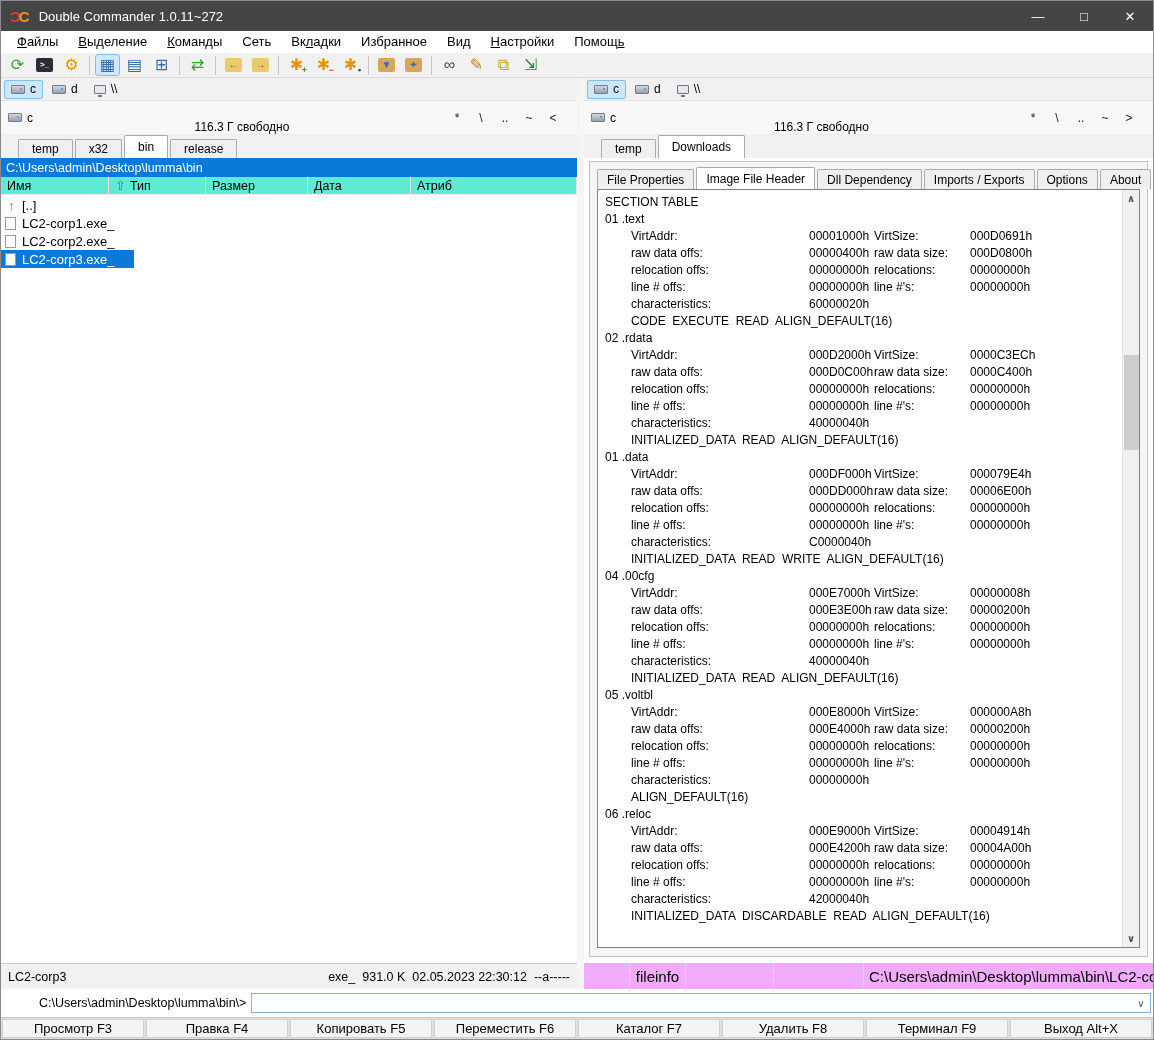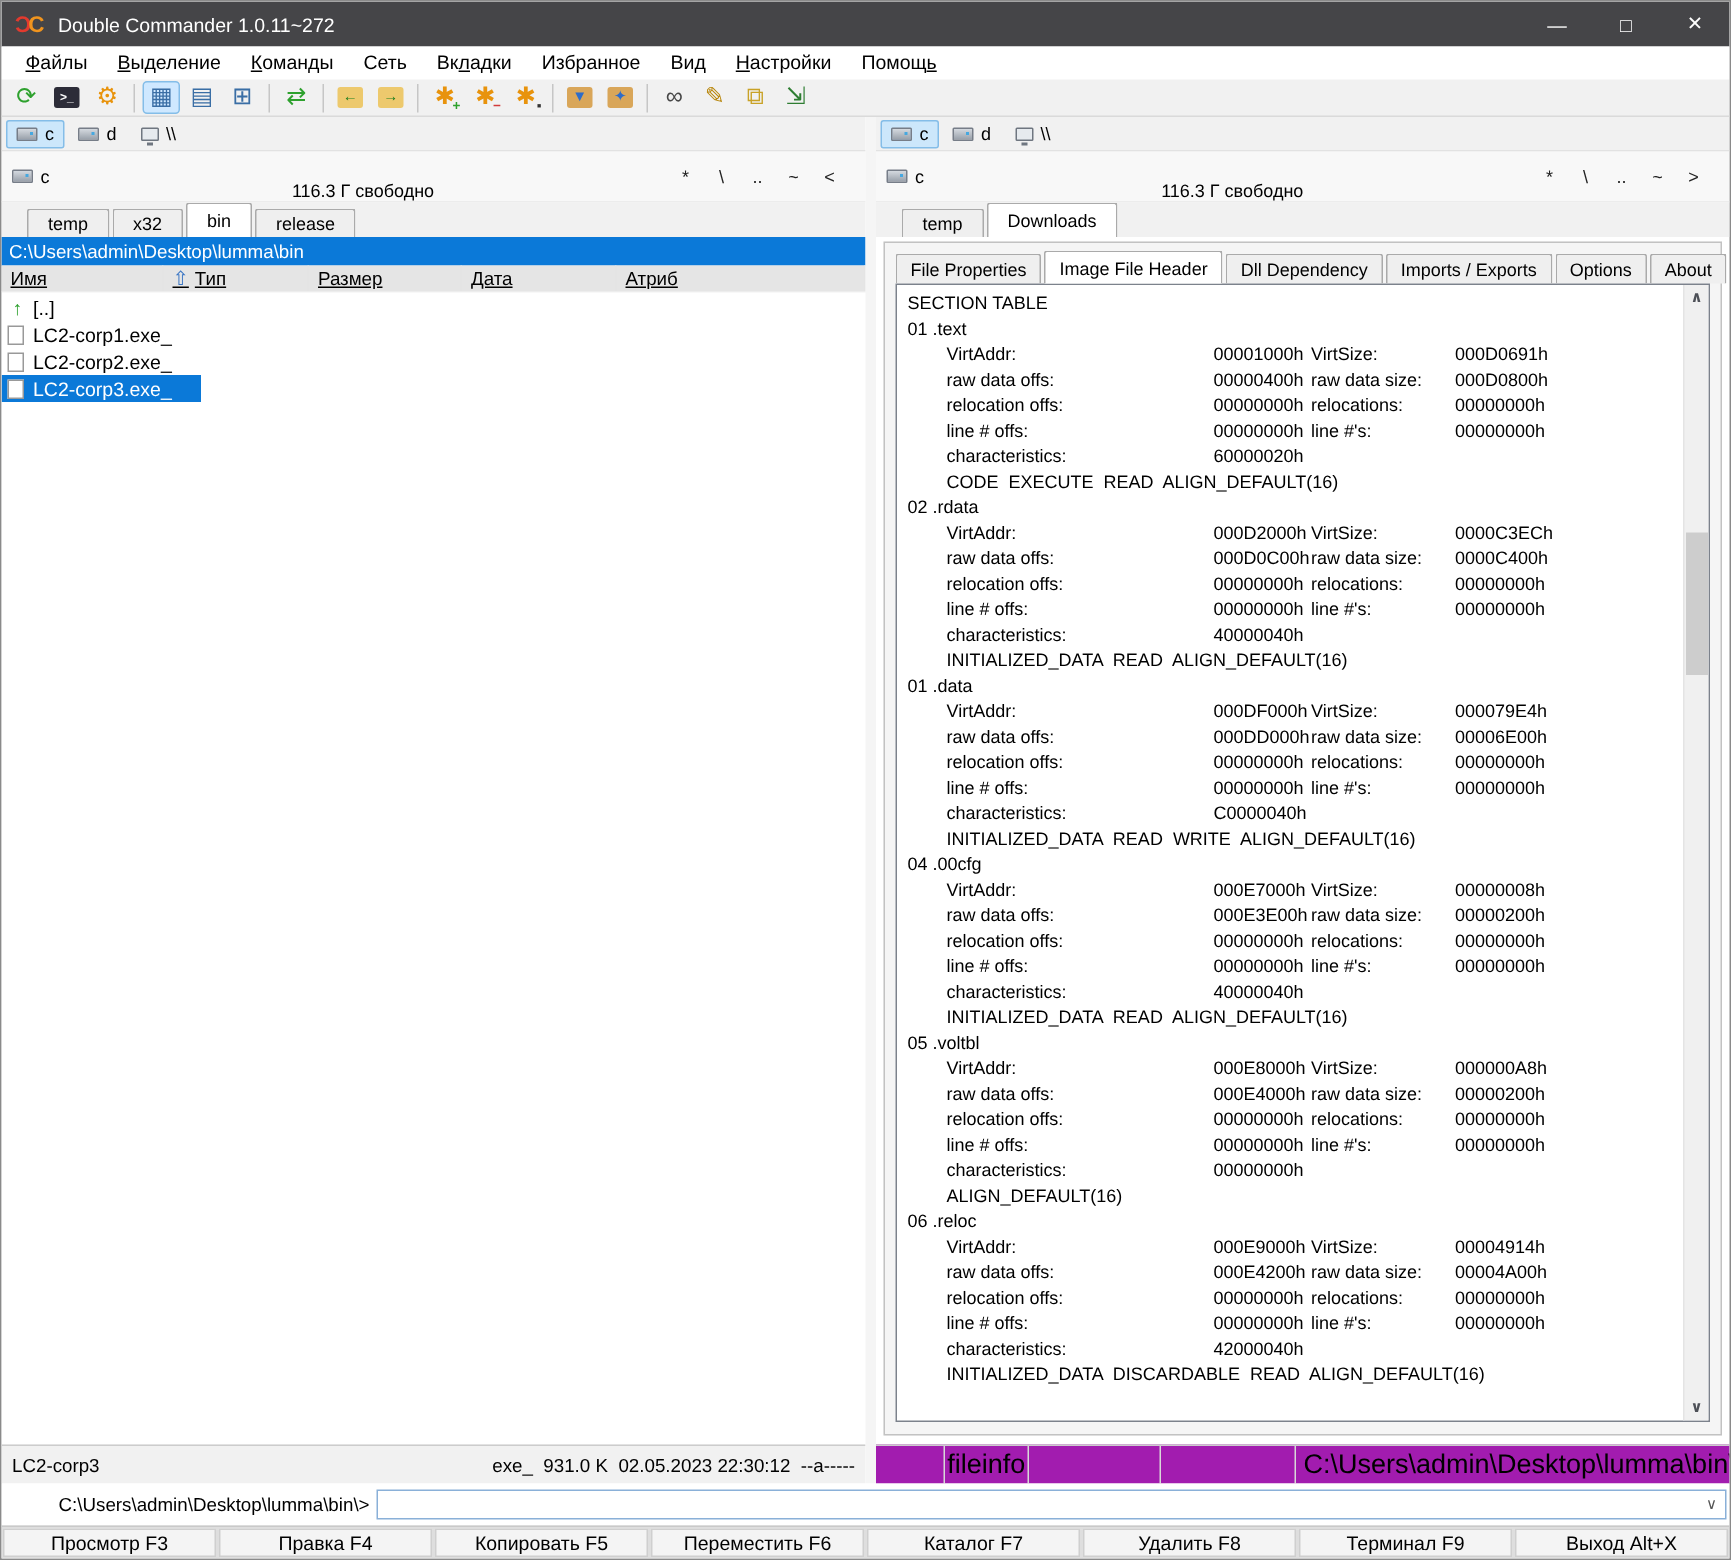--- a/index.html
+++ b/index.html
@@ -50,21 +50,21 @@
   .phdr .pname { margin-right:6px; }
   .phdr .free { flex:1; text-align:center;margin-top:19px; }
   .hbtn { width:24px; text-align:center; color:#222; font-size:12px; }
 
   .tabbar { flex:0 0 23px; background:#f1f1f1; display:flex; align-items:flex-end; padding-left:17px; }
   .tab { height:19px; padding:0 13px; background:#efefef; border:1px solid #aaaaaa; border-bottom:none; display:flex; align-items:center; font-size:12px; margin-right:2px; border-radius:2px 2px 0 0; position:relative; }
   .tab.active { background:#fff; height:23px; z-index:2; }
 
   .pathbar { flex:0 0 19px; background:#0b79d8; color:#fff; font-size:12.5px; display:flex; align-items:center; padding:0 5px; white-space:nowrap; overflow:hidden; }
 
-  .colhdr { flex:0 0 18px; display:flex; background:#e5e5e5; font-size:12.5px; border-bottom:1px solid #ededed;text-decoration:underline; }
+  .colhdr { flex:0 0 18px; display:flex; background:#5eead4; font-size:12.5px; border-bottom:1px solid #ededed; }
   .col { padding:0 6px; border-right:1px solid #e4e4e4; display:flex; align-items:center; overflow:hidden; white-space:nowrap; }
   .col .sort-arrow { color:#3b76c4; margin-right:4px; font-size:13px; display:none; }
   .col.sorted .sort-arrow { display:inline; }
 
   .filelist { flex:1 1 auto; background:#fff; overflow:hidden; font-size:13px; padding-top:1px; }
   .frow { height:18px; display:flex; align-items:center; padding-left:4px; white-space:nowrap; }
   .frow.selected { background:#0b79d8; color:#fff; width:133px; }
   .ficon { width:11px; height:13px; background:#fff; border:1px solid #999; margin-right:6px; flex:0 0 auto; }
   .ficon.updir { border:none; background:none; width:13px; height:auto; margin-right:4px; color:#2fa12f; font-weight:bold; font-size:13px; line-height:13px; text-align:center; }
 
@@ -82,21 +82,21 @@
   .vrow { display:flex; }
   .vl1 { margin-left:26px; width:178px; flex:0 0 auto; }
   .vv1 { width:65px; flex:0 0 auto; }
   .vl2 { width:96px; flex:0 0 auto; }
   .vflags { margin-left:26px; white-space:pre; }
   .vscroll { position:absolute; top:0; right:0; bottom:0; width:17px; background:#f0f0f0; border-left:1px solid #e4e4e4; }
   .varrow { position:absolute; left:0; width:16px; height:17px; color:#4d5057; font-size:10px; font-weight:bold; display:flex; align-items:center; justify-content:center; }
   .varrow.up { top:0; }
   .varrow.down { bottom:0; }
   .vthumb { position:absolute; left:1px; width:15px; top:165px; height:95px; background:#cdcdcd; }
-  .vfooter { flex:0 0 26px; background:#a21caf; border-top:1px solid #cccccc; display:flex; align-items:center; font-size:18px; }
+  .vfooter { flex:0 0 26px; background:#f0abfc; border-top:1px solid #cccccc; display:flex; align-items:center; font-size:15px; }
   .vcell { height:100%; display:flex; align-items:center; justify-content:center; border-right:1px solid #d8d8d8; white-space:nowrap; overflow:hidden; }
   .vpath { flex:1 1 auto; height:100%; display:flex; align-items:center; padding-left:5px; white-space:nowrap; overflow:hidden; }
 
   
   .cmdline { flex:0 0 28px; display:flex; align-items:center; background:#fff; padding:0 2px; font-size:12.5px; }
   .cmdprompt { padding:0 5px 0 4px; white-space:pre;margin-left:32px; }
   .cmdinputwrap { flex:1 1 auto; height:20px; border:1px solid #8ab0d8; background:#fff; display:flex; align-items:center; }
   .cmdinput { flex:1 1 auto; border:none; outline:none; height:16px; font:inherit; padding:0 4px; }
   .cmdchevron { width:18px; color:#555; font-size:10px; text-align:center; }
 

